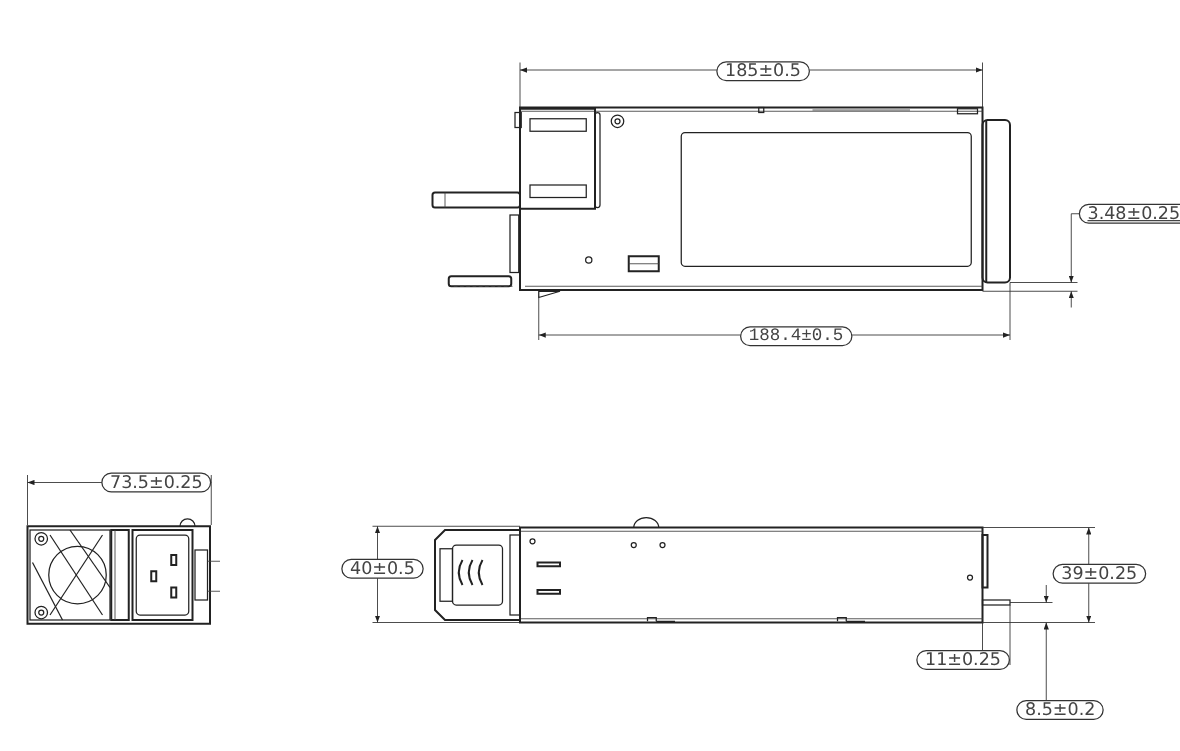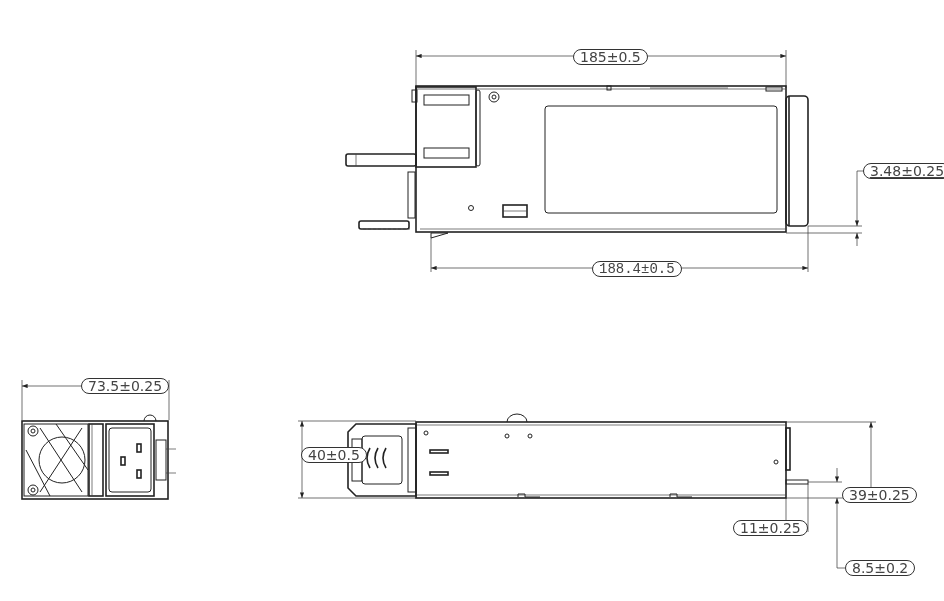--- a/index.html
+++ b/index.html
@@ -158,16 +158,16 @@
     <line class="dim" x1="768" y1="528" x2="786" y2="528"></line>
     <line class="dim" x1="790" y1="528" x2="786" y2="528" marker-end="url(#arr)"></line>
     <line class="dim" x1="804" y1="528" x2="808" y2="528" marker-end="url(#arr)"></line>
   </g>
 </svg>
 
 <div class="lbl" style="left:573px; top:49px;">185±0.5</div>
 <div class="lbl" style="left:592px; top:261px;font-family:Liberation Mono, monospace;">188.4±0.5</div>
 <div class="lbl" style="left:863px; top:163px;text-decoration:underline;">3.48±0.25</div>
 <div class="lbl" style="left:61px; top:378px;margin-left:20px;">73.5±0.25</div>
-<div class="lbl" style="left:273px; top:447px;margin-left:28px;">40±0.5</div>
-<div class="lbl" style="left:842px; top:451px;margin-top:36px;">39±0.25</div>
+<div class="lbl" style="left:273px; top:447px;">40±0.5</div>
+<div class="lbl" style="left:842px; top:451px;">39±0.25</div>
 <div class="lbl" style="left:733px; top:520px;">11±0.25</div>
-<div class="lbl" style="left:845px; top:560px;">8.5±0.2</div>
+<div class="lbl" style="left:813px; top:560px;">8.5±0.2</div>
 
 </body></html>

